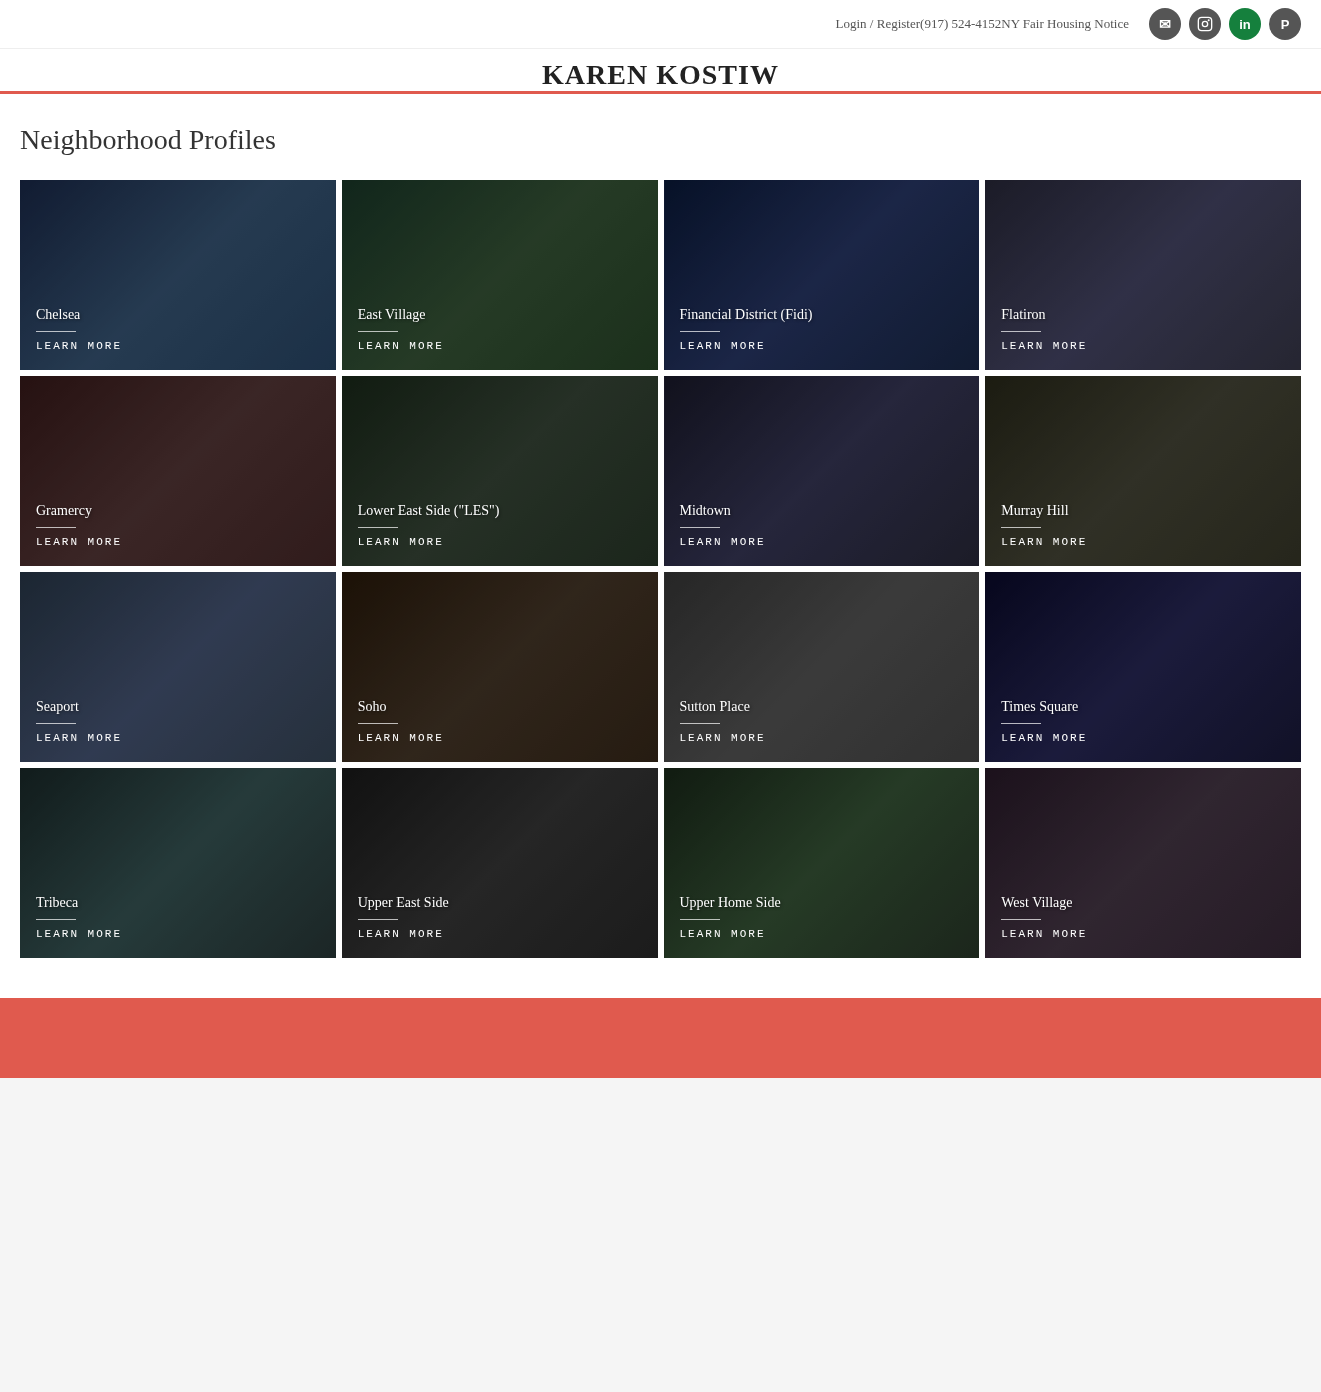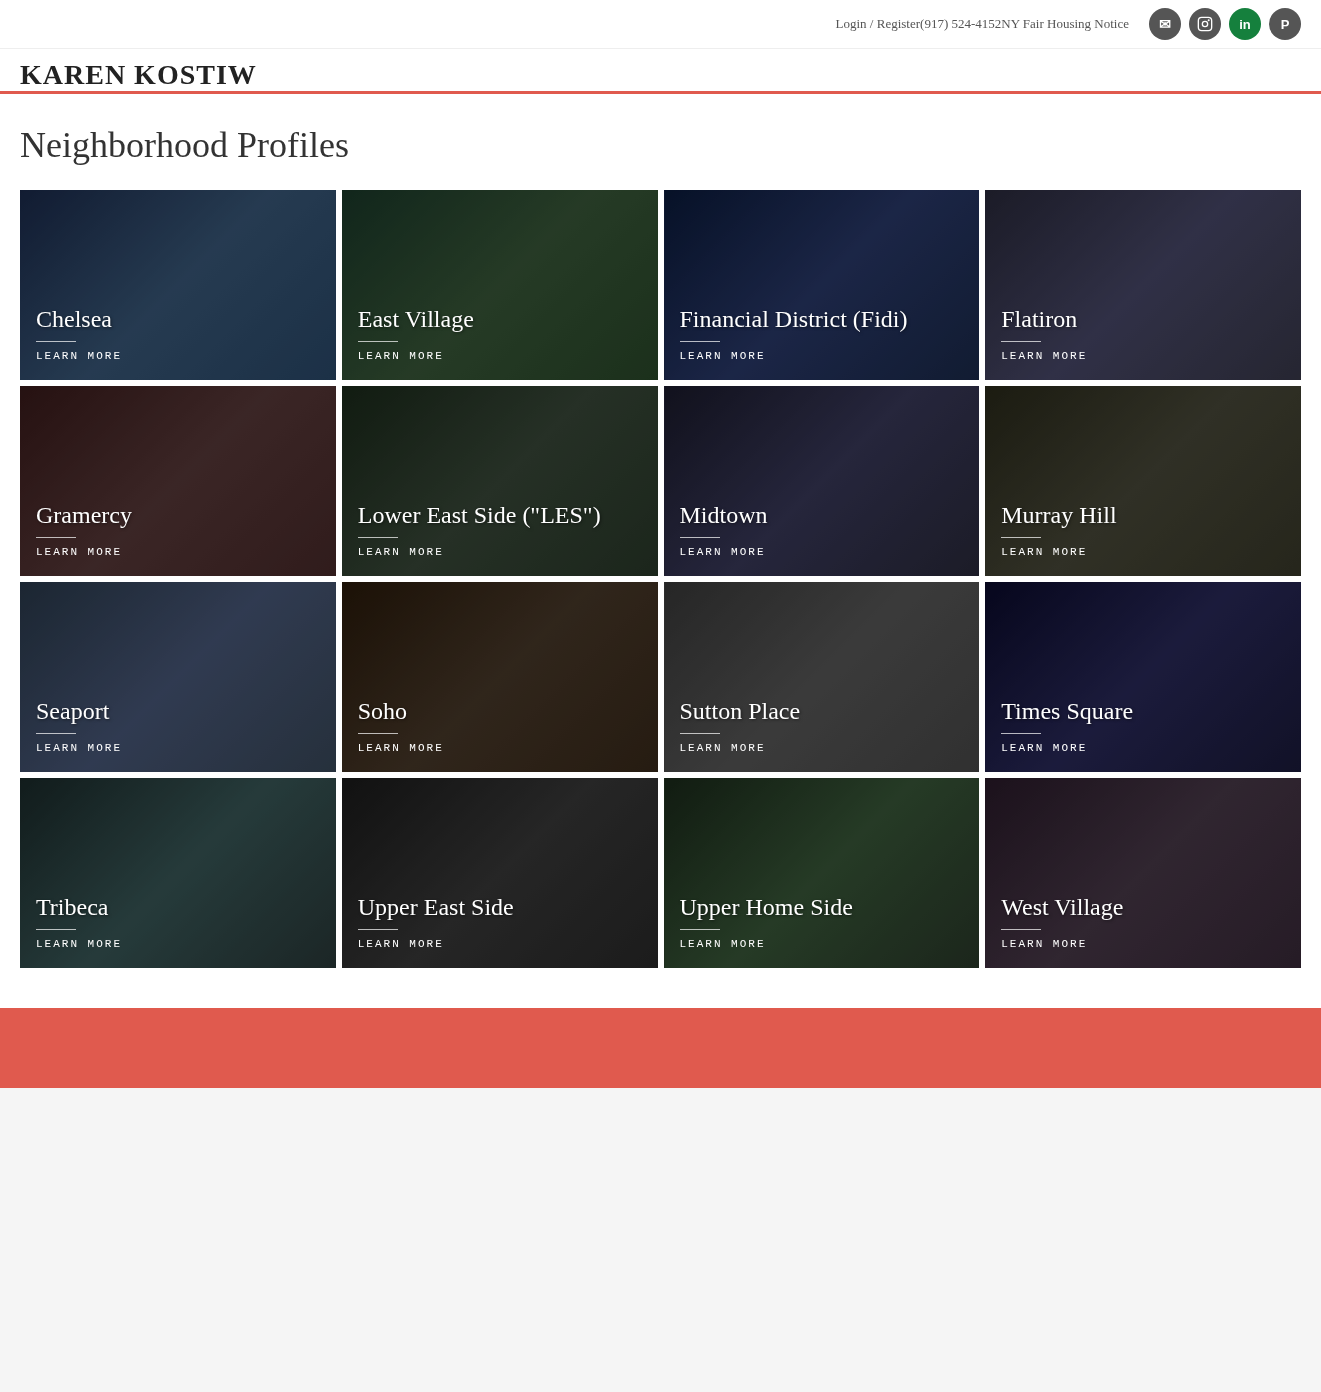--- a/index.html
+++ b/index.html
@@ -36,21 +36,21 @@
     .social-icon.instagram { background: #555; }
     .social-icon.linkedin { background: #15803d; }
     .social-icon.pinterest { background: #555; }
 
     
     .header {
       background: #fff;
       padding: 10px 20px 0 20px;
       display: flex;
       align-items: center;
-      justify-content: space-between;
+      justify-content: center;
       border-bottom: 3px solid #e05a4e;
     }
     .logo {
       font-family: 'Palatino Linotype', Palatino, serif;
       font-size: 28px;
       font-weight: bold;
       letter-spacing: 1px;
       color: #222;
       text-decoration: none;
     }
@@ -71,21 +71,21 @@
     .nav-item.active { color: #3a7bd5; }
     .nav-item.neighborhoods { color: #e05a4e; }
 
     
     .page-content {
       background: #fff;
       padding: 30px 20px 40px 20px;
       min-height: 800px;
     }
     .page-title {
-      font-size: 36px;
+      font-size: 28px;
       font-weight: normal;
       color: #333;
       margin-bottom: 24px;
       font-family: Georgia, serif;
     }
 
     
     .neighborhood-grid {
       display: grid;
       grid-template-columns: repeat(4, 1fr);
@@ -106,21 +106,21 @@
       transition: filter 0.3s;
     }
     .neighborhood-card .overlay {
       position: absolute;
       bottom: 0; left: 0; right: 0;
       padding: 16px 12px 18px 16px;
       color: #fff;
       text-align: left;
     }
     .neighborhood-card .name {
-      font-size: 24px;
+      font-size: 14px;
       font-family: Georgia, serif;
       font-weight: normal;
       margin-bottom: 8px;
       text-shadow: 1px 1px 3px rgba(0,0,0,0.5);
     }
     .neighborhood-card .divider {
       width: 40px;
       height: 1px;
       background: rgba(255,255,255,0.7);
       margin-bottom: 8px;

